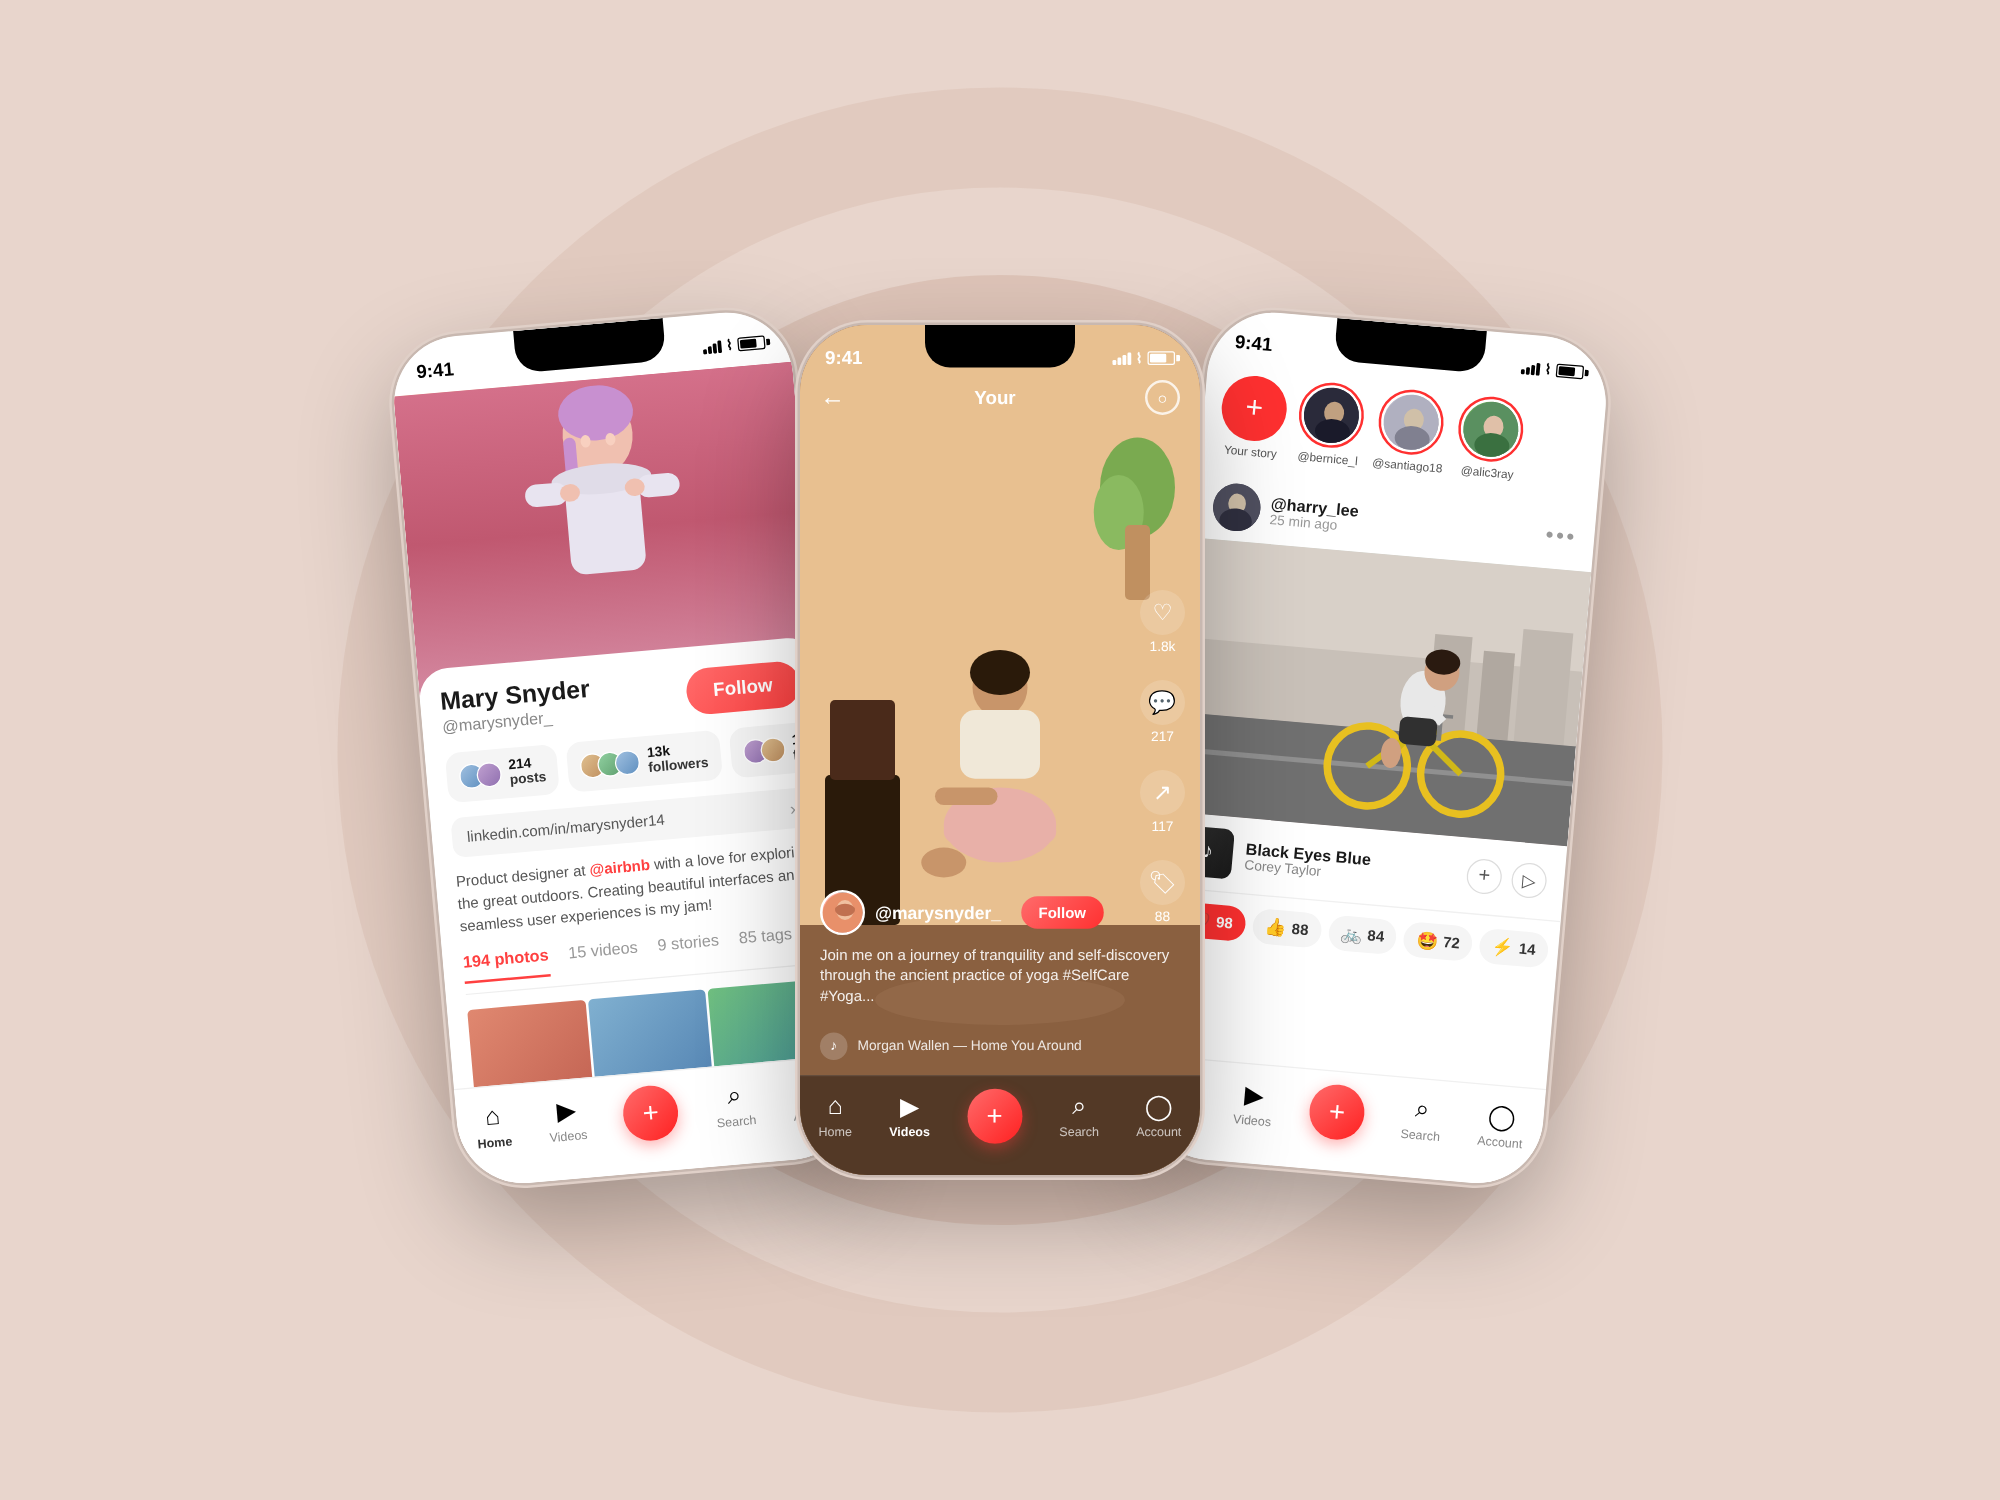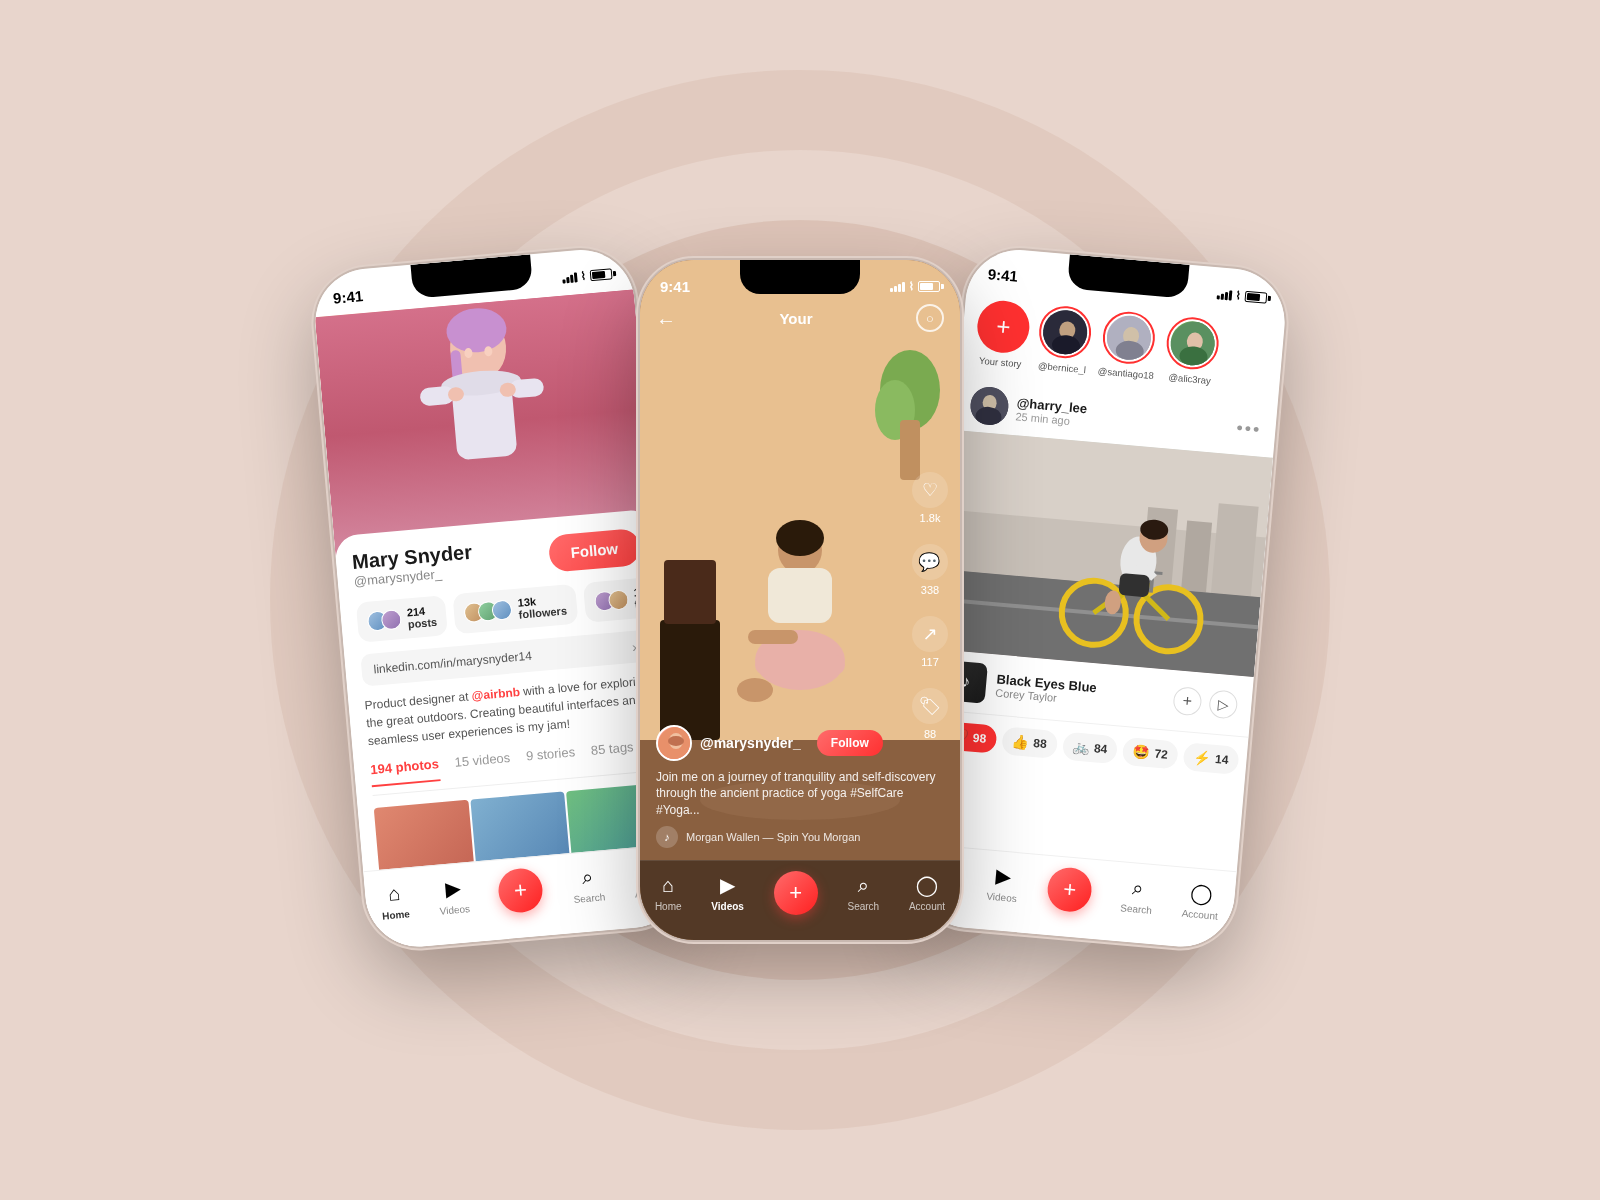--- a/index.html
+++ b/index.html
@@ -542,21 +542,21 @@
       font-size: 12px;
       font-weight: 600;
       cursor: pointer;
       margin-left: 8px;
     }
 
     .video-desc {
       font-size: 12px;
       color: rgba(255,255,255,0.9);
       line-height: 1.4;
-      margin-bottom: 7px;
+      margin-bottom: 20px;
     }
 
     .music-row {
       display: flex;
       align-items: center;
       gap: 8px;
     }
 
     .music-note {
       width: 22px;
@@ -994,21 +994,21 @@
         <div class="search-circle">○</div>
       </div>
 
       <div class="video-actions">
         <div class="action-item">
           <div class="action-icon">♡</div>
           <span class="action-count">1.8k</span>
         </div>
         <div class="action-item">
           <div class="action-icon">💬</div>
-          <span class="action-count">338</span>
+          <span class="action-count">217</span>
         </div>
         <div class="action-item">
           <div class="action-icon">↗</div>
           <span class="action-count">117</span>
         </div>
         <div class="action-item">
           <div class="action-icon">🏷</div>
           <span class="action-count">88</span>
         </div>
       </div>
@@ -1021,21 +1021,21 @@
               <ellipse cx="18" cy="14" rx="7" ry="8" fill="#f0c0a0"></ellipse>
               <ellipse cx="18" cy="14" rx="8" ry="5" fill="#c07050"></ellipse>
             </svg>
           </div>
           <span class="video-username">@marysnyder_</span>
           <button class="video-follow-btn">Follow</button>
         </div>
         <div class="video-desc">Join me on a journey of tranquility and self-discovery through the ancient practice of yoga #SelfCare #Yoga...</div>
         <div class="music-row">
           <div class="music-note">♪</div>
-          <span class="music-text">Morgan Wallen — Spin You Morgan</span>
+          <span class="music-text">Morgan Wallen — Home You Around</span>
         </div>
       </div>
 
       <div class="bottom-nav" style="background:rgba(0,0,0,0.4);border-top:1px solid rgba(255,255,255,0.1);">
         <div class="nav-item">
           <div class="nav-icon" style="color:white;">⌂</div>
           <span class="nav-label" style="color:rgba(255,255,255,0.7);">Home</span>
         </div>
         <div class="nav-item">
           <div class="nav-icon" style="color:white;">▶</div>

